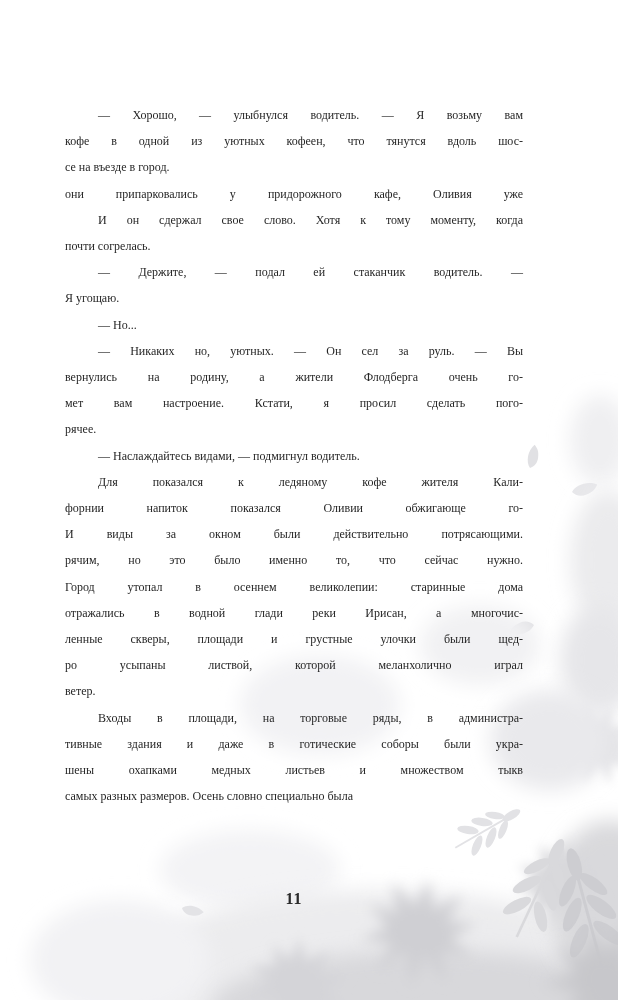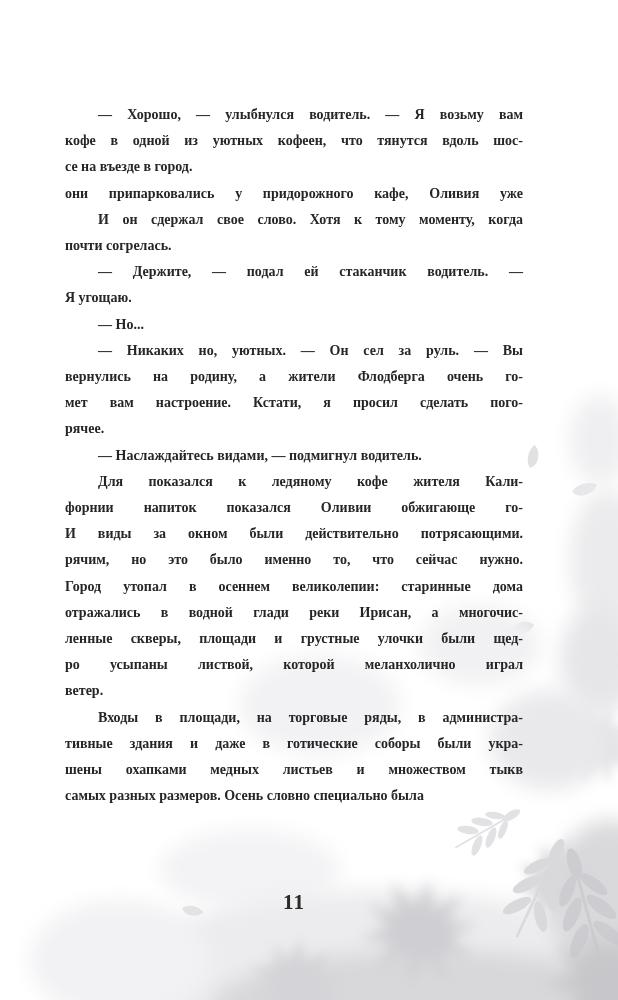--- a/index.html
+++ b/index.html
@@ -22,41 +22,40 @@
     width: 618px;
     height: 1000px;
     pointer-events: none;
   }
   .text-block {
     position: absolute;
     left: 65px;
     top: 102px;
     width: 458px;
     color: #262626;
-    font-size: 14px;
+    font-size: 12px;
     line-height: 26.2px;
     font-kerning: normal;
-    font-weight: bold;
   }
   .paragraph { margin: 0; }
   .line {
     text-align: justify;
     text-align-last: justify;
     white-space: normal;
   }
   .line.last { text-align-last: left; }
   .line.first { text-indent: 33px; }
   .page-number {
     position: absolute;
     left: 65px;
     top: 890px;
     width: 458px;
     text-align: center;
     font-weight: bold;
-    font-size: 21px;
+    font-size: 16px;
     color: #2a2a2a;
     letter-spacing: 1px;
   }
 </style>
 </head>
 <body>
 
 <div class="page">
 
   <svg class="decor" viewBox="0 0 618 1000" aria-hidden="true">

